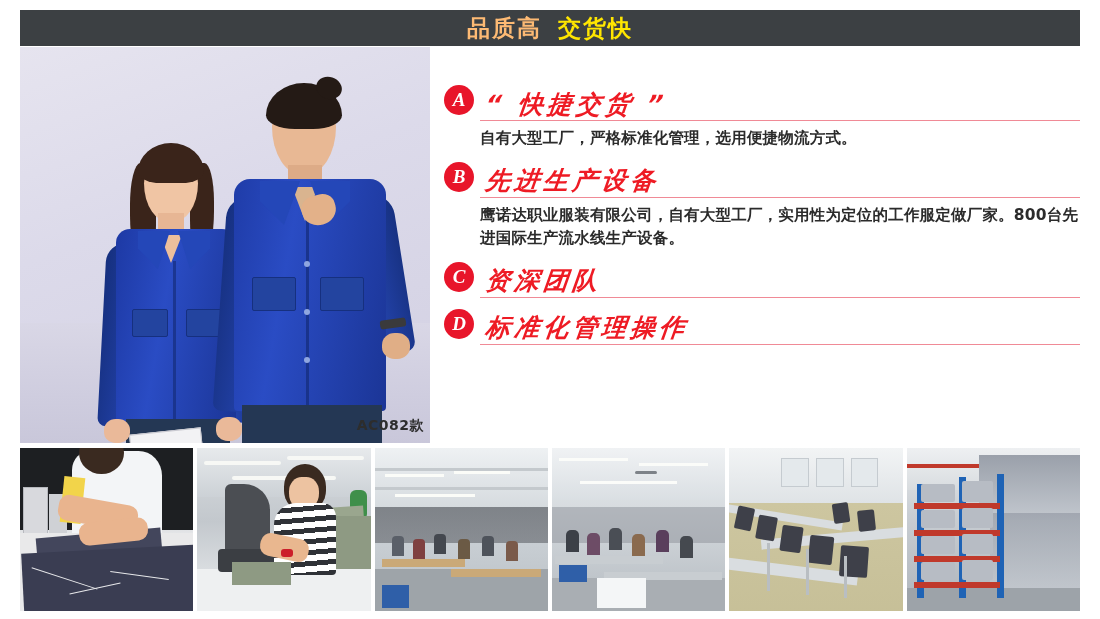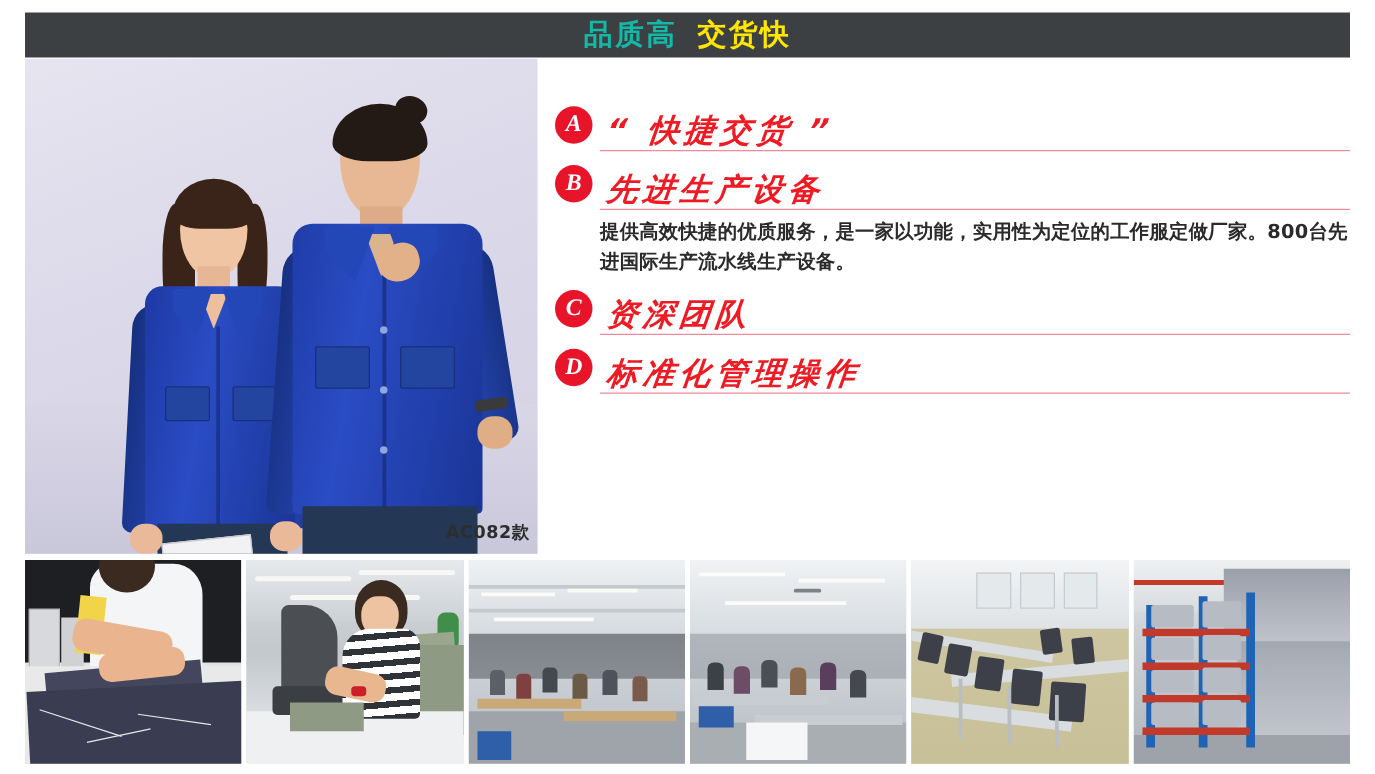--- a/index.html
+++ b/index.html
@@ -15,21 +15,21 @@
   .header-bar {
     position: absolute; left: 20px; top: 10px; width: 1060px; height: 36px;
     background: #3c4043;
     display: flex; align-items: center; justify-content: center;
     letter-spacing: 2px;
   }
   .header-bar .ht {
     font-size: 23px; font-weight: bold; line-height: 1;
     font-family: "DejaVu Sans", "Liberation Sans", sans-serif;
   }
-  .header-bar .ht.white { color: #14b8a6; }
+  .header-bar .ht.white { color: #fdba74; }
   .header-bar .ht.yellow { color: #ffe600; margin-left: 16px; }
 
   
   .hero {
     position: absolute; left: 20px; top: 47px; width: 410px; height: 396px;
     overflow: hidden;
     background: linear-gradient(160deg,#e6e4ef 0%, #dcdaea 40%, #d2d0e2 100%);
   }
   .hero-inner { position: absolute; inset: 0; }
 
@@ -390,29 +390,30 @@
   </div>
 
   <div class="features">
 
     <div class="feature">
       <div class="feature-head">
         <div class="badge">A</div>
         <div class="feature-title">“ 快捷交货 ”</div>
       </div>
       <div class="rule"></div>
+      <div class="feature-body">自有大型工厂，严格标准化管理，选用便捷物流方式。</div>
     </div>
 
     <div class="feature">
       <div class="feature-head">
         <div class="badge">B</div>
         <div class="feature-title">先进生产设备</div>
       </div>
       <div class="rule"></div>
-      <div class="feature-body">提供高效快捷的优质服务，是一家以功能，实用性为定位的工作服定做厂家。800台先进国际生产流水线生产设备。</div>
+      <div class="feature-body">鹰诺达职业服装有限公司，自有大型工厂，实用性为定位的工作服定做厂家。800台先进国际生产流水线生产设备。</div>
     </div>
 
     <div class="feature">
       <div class="feature-head">
         <div class="badge">C</div>
         <div class="feature-title">资深团队</div>
       </div>
       <div class="rule"></div>
     </div>
 

